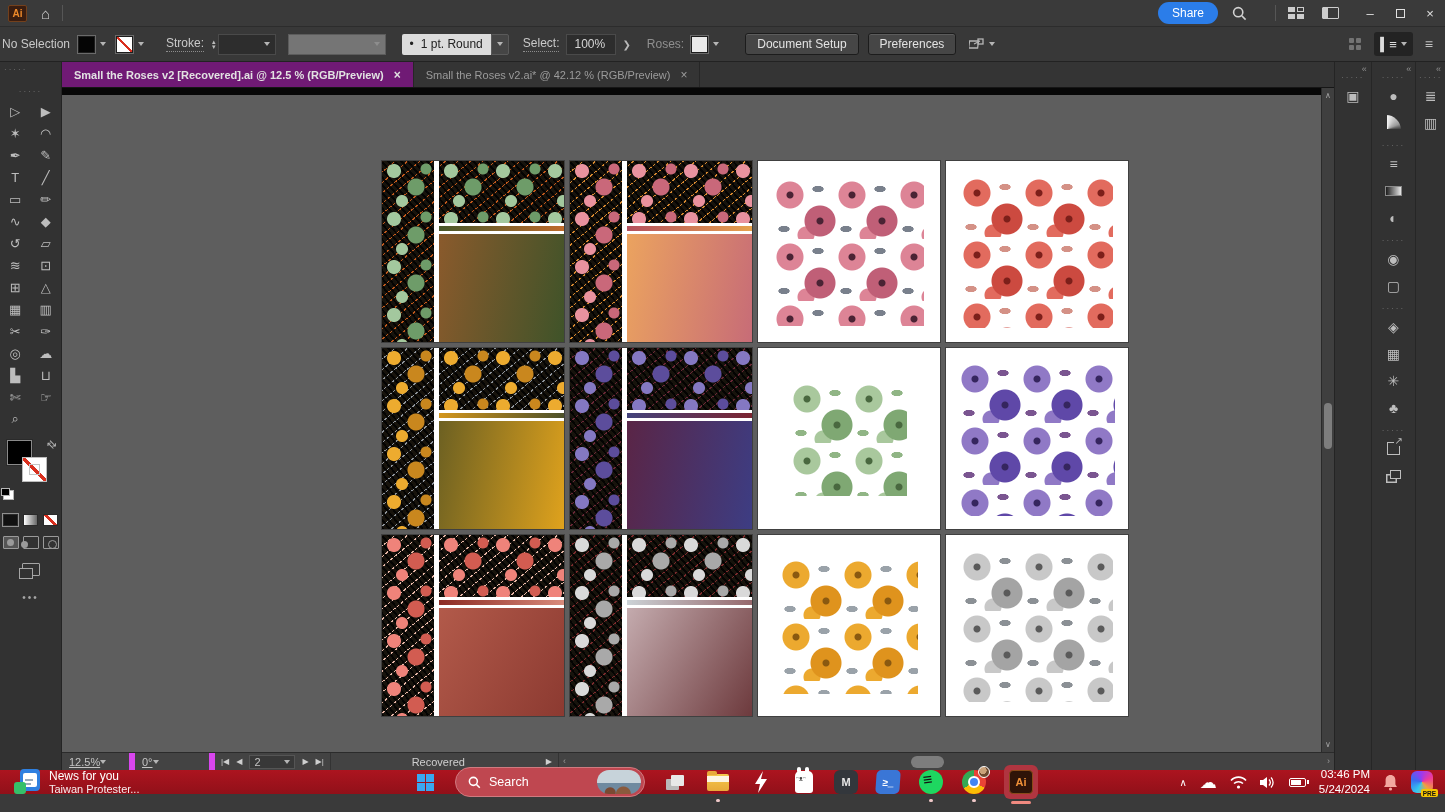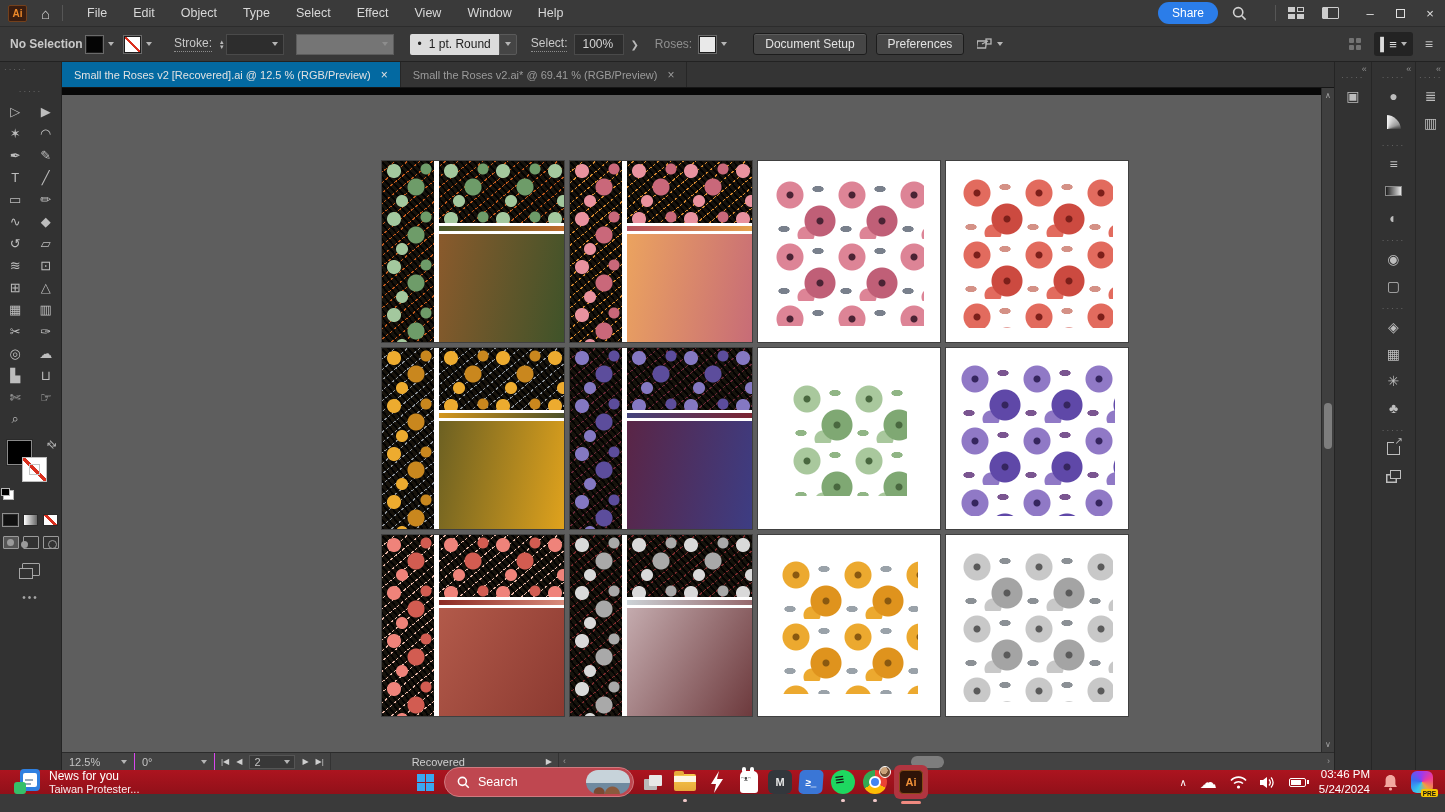--- a/index.html
+++ b/index.html
@@ -77,21 +77,21 @@
   .dm.sel { background:#555; }
   .dm.b::after { left:-3px; top:4px; } .dm.i::after { left:4px; top:3px; background:none; border:1px solid #9a9a9a; }
   .screen-mode { width:18px; height:13px; border:1px solid #a5a5a5; margin:14px auto 0; position:relative; border-radius:1px; }
   .screen-mode::before { content:""; position:absolute; left:-4px; bottom:-4px; width:12px; height:9px; border:1px solid #a5a5a5; background:#323232; }
   .more-dots { text-align:center; color:#a5a5a5; margin-top:16px; letter-spacing:2px; font-size:10px; }
 
   #center-col { flex:1; display:flex; flex-direction:column; min-width:0; }
   
   #tabbar { height:26px; background:#343434; display:flex; border-bottom:1px solid #161616; }
   .tab { display:flex; align-items:center; gap:10px; padding:0 12px; border-right:1px solid #262626; color:#9b9b9b; white-space:nowrap; }
-  .tab.active { background:#0369a1; color:#e2e2e2; font-weight:normal; }
+  .tab.active { background:#701a75; color:#e2e2e2; font-weight:bold; }
   .tab-close { font-size:12px; color:inherit; }
 
   
   #canvas { flex:1; position:relative; background:#5e5e5e; overflow:hidden; }
   .canvas-top-strip { position:absolute; left:0; right:13px; top:0; height:7px; background:#070707; }
   #artboard-grid { position:absolute; left:319px; top:72px; display:grid; grid-template-columns:repeat(4,184px); grid-template-rows:repeat(3,183px); gap:4px; }
   .artboard { border:1px solid #404040; background:#fff; overflow:hidden; }
   .ab-pattern { display:flex; width:100%; height:100%; background:#fff; }
   .ab-strip { width:52px; }
   .ab-gap-v { width:5px; }
@@ -122,21 +122,21 @@
     background-size:62px 62px; }
 
   
   #v-scroll { position:absolute; right:0; top:0; bottom:18px; width:13px; background:#3f3f3f; border-left:1px solid #2a2a2a; }
   #v-scroll .up, #v-scroll .dn { position:absolute; left:3px; color:#a5a5a5; font-size:8px; }
   #v-scroll .up { top:3px; } #v-scroll .dn { bottom:3px; }
   #v-thumb { position:absolute; left:2px; width:8px; top:315px; height:46px; background:#7d7d7d; border-radius:5px; }
 
   
   #statusbar { position:absolute; left:0; right:0; bottom:0; height:18px; background:#434343; border-top:1px solid #2b2b2b; display:flex; align-items:center; color:#c4c4c4; }
-  .sb-field { display:flex; align-items:center; justify-content:space-between; padding:0 7px; height:100%; border-right:1px solid #d946ef; }
+  .sb-field { display:flex; align-items:center; justify-content:flex-start; padding:0 7px; height:100%; border-right:6px solid #d946ef;text-decoration:underline; }
   .sb-zoom { width:73px; } .sb-rot { width:80px; }
   .sb-nav { display:flex; align-items:center; height:100%; border-right:1px solid #333; padding:0 6px; gap:7px; }
   .sb-nav .nv { font-size:8px; color:#cfcfcf; }
   .sb-abfield { width:46px; height:14px; background:#383838; border:1px solid #555; display:flex; align-items:center; justify-content:space-between; padding:0 4px; }
   .sb-selection { width:215px; text-align:center; color:#cfcfcf; }
   .sb-play { font-size:8px; color:#cfcfcf; margin-right:6px; }
   .sb-scroll { flex:1; position:relative; height:100%; border-left:1px solid #333; }
   .sb-scroll .lt,.sb-scroll .rt { position:absolute; top:3px; color:#9a9a9a; font-size:9px; }
   .sb-scroll .lt { left:4px; } .sb-scroll .rt { right:4px; }
   #h-thumb { position:absolute; left:352px; top:3px; width:33px; height:12px; background:#7d7d7d; border-radius:6px; }
@@ -156,21 +156,21 @@
 
   
   #taskbar { height:24px; background:linear-gradient(#ac141f,#911019); position:relative; display:flex; align-items:center; color:#fff; }
   .news { display:flex; align-items:center; gap:9px; padding-left:14px; }
   .news-ico { width:26px; height:26px; position:relative; }
   .news-ico .pg { position:absolute; right:0; top:0; width:20px; height:22px; background:#2f80e0; border-radius:4px; }
   .news-ico .pg::after { content:""; position:absolute; inset:4px 3px; background:#fff; border-radius:2px;
      background-image:linear-gradient(#9ab 0,#9ab 0), linear-gradient(#9ab 0,#9ab 0); background-size:8px 2px,6px 2px; background-position:2px 6px,2px 10px; background-repeat:no-repeat; }
   .news-ico .grn { position:absolute; left:0; bottom:1px; width:12px; height:12px; background:#35c06a; border-radius:3px; }
   .news-txt .t1 { font-size:12px; } .news-txt .t2 { font-size:11px; opacity:.92; }
-  .task-center { position:absolute; left:412px; display:flex; align-items:center; gap:6px; }
+  .task-center { position:absolute; left:412px; display:flex; align-items:center; gap:17px; }
   .start-ico { width:17px; height:17px; display:grid; grid-template-columns:8px 8px; grid-template-rows:8px 8px; gap:1px; }
   .start-ico i { background:#3aa7f0; }
   .search-pill { width:190px; height:30px; border-radius:15px; background:#bf4750; border:1px solid #d07a80; display:flex; align-items:center; gap:8px; padding:0 3px 0 12px; }
   .search-pill .txt { font-size:12.5px; color:#fff; flex:1; }
   .bridge { width:44px; height:24px; border-radius:12px; background:
      radial-gradient(circle at 30% 95%, #7a4a33 5px, transparent 6px),
      radial-gradient(circle at 60% 100%, #8a5a3d 7px, transparent 8px),
      linear-gradient(#c7d3da 55%, #6f8aa0 55%); }
   .app-ico { width:26px; height:26px; position:relative; display:flex; align-items:center; justify-content:center; }
   .run-dot { position:absolute; bottom:-7px; left:50%; transform:translateX(-50%); width:4px; height:3px; border-radius:2px; background:#f0c9c9; }
@@ -201,31 +201,20 @@
   .copilot { width:22px; height:22px; border-radius:6px; background:conic-gradient(from 210deg, #35c8f0, #3a6cf0, #9a3af0, #f03a9a, #f0a23a, #35c8f0); position:relative; }
   .copilot .badge { position:absolute; right:-5px; bottom:-4px; background:#f5c400; color:#111; font-size:6.5px; font-weight:bold; padding:0.5px 2px; border-radius:2px; }
 </style>
 </head>
 <body>
 
 <div id="titlebar">
   <div class="ai-logo">Ai</div>
   <div class="home-ico">⌂</div>
   <div class="tb-div"></div>
-  <div id="menus">
-      <span>File</span>
-      <span>Edit</span>
-      <span>Object</span>
-      <span>Type</span>
-      <span>Select</span>
-      <span>Effect</span>
-      <span>View</span>
-      <span>Window</span>
-      <span>Help</span>
-    </div>
   <div class="tb-right">
     <div class="share-btn">Share</div>
     <div class="search-ico">
       <svg width="15" height="15" viewBox="0 0 15 15">
           <circle cx="6.2" cy="6.2" r="4.6" fill="none" stroke="#d2d2d2" stroke-width="1.6"></circle>
           <line x1="9.8" y1="9.8" x2="13.6" y2="13.6" stroke="#d2d2d2" stroke-width="1.6"></line>
         </svg>
     </div>
     <div class="tb-div"></div>
     <div class="panes-ico">
@@ -237,21 +226,21 @@
     <div class="sidebar-ico"></div>
     <div class="winbtn">–</div>
     <div class="winbtn">
         <span class="restore-ico"></span>
       </div>
     <div class="winbtn">×</div>
   </div>
 </div>
 
 <div id="controlbar">
-  <span class="cb-lab" style="margin-left:10px; width:76px;font-weight:bold;">No Selection</span>
+  <span class="cb-lab" style="margin-left:2px; width:76px;">No Selection</span>
   <div class="swgrp">
     <span class="sw fill"></span>
       <span class="chv"></span>
   </div>
   <div class="swgrp">
     <span class="sw stroke"></span>
       <span class="chv"></span>
   </div>
   <span class="cb-lab underl" style="margin:0 8px 0 12px;">Stroke:</span>
   <span class="stepper">
@@ -422,21 +411,21 @@
     <div class="more-dots">•••</div>
   </div>
 
   <div id="center-col">
     <div id="tabbar">
         <div class="tab active">
           <span>Small the Roses v2 [Recovered].ai @ 12.5 % (RGB/Preview)</span>
           <span class="tab-close">×</span>
         </div>
         <div class="tab">
-          <span>Small the Roses v2.ai* @ 69.41 % (RGB/Preview)</span>
+          <span>Small the Roses v2.ai* @ 42.12 % (RGB/Preview)</span>
           <span class="tab-close">×</span>
         </div>
       </div>
     <div id="canvas">
       <div class="canvas-top-strip"></div>
       <div id="artboard-grid">
           <div class="artboard">
             <div class="ab-pattern">
               <div class="ab-strip floral" style="--f1: #a3c89e; --f2: #6e9c69; --acc: #c2591c;"></div>
               <div class="ab-gap-v"></div>

